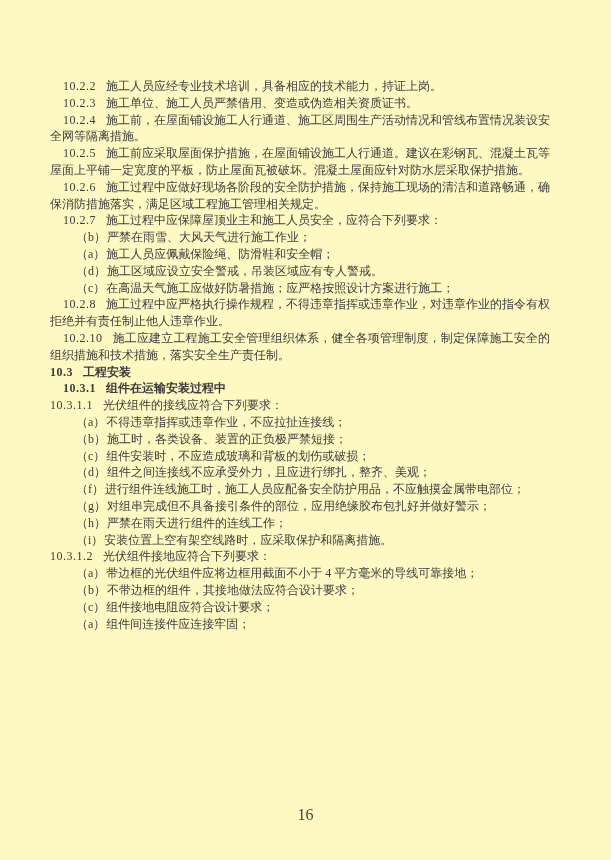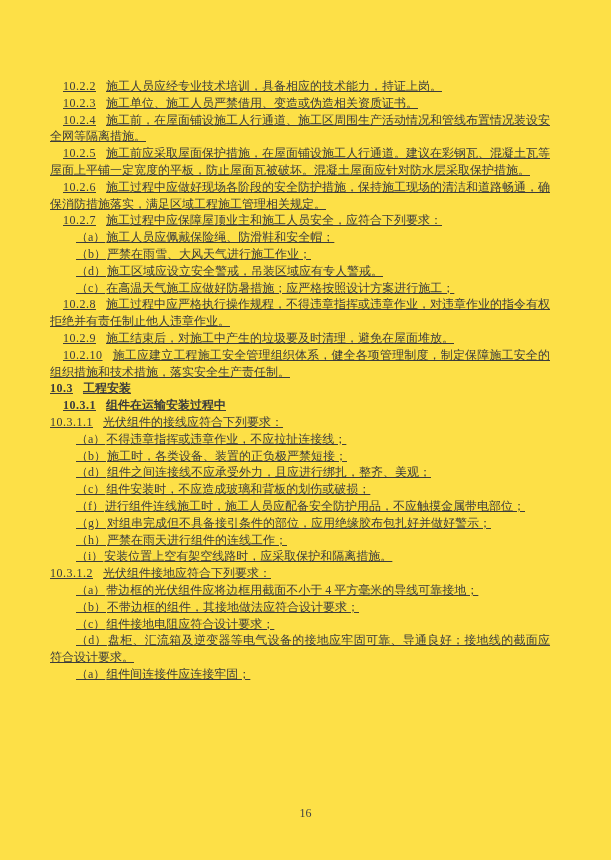--- a/index.html
+++ b/index.html
@@ -1,26 +1,25 @@
 <!DOCTYPE html>
 <html><head>
 <meta charset="utf-8">
 <style>
   html, body { margin: 0; padding: 0; background: #ffffff; }
   .page {
     position: relative;
     width: 611px;
     height: 860px;
-    background: #fde047;
+    background: #fef9c3;
     box-sizing: border-box;
     padding: 78px 61px 12px 50px;
     overflow: hidden;
     font-family: "Liberation Serif", "DejaVu Serif", serif;
     color: #3c3c3c;
-    text-decoration: underline;
   }
   .page p {
     margin: 0;
     font-size: 12px;
     line-height: 16.8px;
     text-align: justify;
     color: #3c3c3c;
   }
   
   .clause  { text-indent: 13px; margin-top: 7px; }
@@ -33,21 +32,21 @@
   .h2 { font-weight: bold; text-indent: 13px; margin-top: 11px; margin-bottom: 3px; }
   .num  { margin-right: 10px; letter-spacing: 0.5px; }
   .hnum { margin-right: 10px; letter-spacing: 0.5px; }
   .inum { margin-right: 1px; }
   .page-number {
     position: absolute;
     top: 806px;
     left: 0;
     right: 0;
     text-align: center;
-    font-size: 12px;
+    font-size: 16px;
     color: #444444;
     font-family: "Liberation Serif", "DejaVu Serif", serif;
   }
 </style>
 </head>
 <body>
 
 <div class="page">
 
   <p class="clause"><span class="num">10.2.2</span><span>施工人员应经专业技术培训，具备相应的技术能力，持证上岗。</span></p>
@@ -55,51 +54,49 @@
   <p class="clause"><span class="num">10.2.3</span><span>施工单位、施工人员严禁借用、变造或伪造相关资质证书。</span></p>
 
   <p class="clause"><span class="num">10.2.4</span><span>施工前，在屋面铺设施工人行通道、施工区周围生产活动情况和管线布置情况装设安全网等隔离措施。</span></p>
 
   <p class="clause"><span class="num">10.2.5</span><span>施工前应采取屋面保护措施，在屋面铺设施工人行通道。建议在彩钢瓦、混凝土瓦等屋面上平铺一定宽度的平板，防止屋面瓦被破坏。混凝土屋面应针对防水层采取保护措施。</span></p>
 
   <p class="clause"><span class="num">10.2.6</span><span>施工过程中应做好现场各阶段的安全防护措施，保持施工现场的清洁和道路畅通，确保消防措施落实，满足区域工程施工管理相关规定。</span></p>
 
   <p class="clause"><span class="num">10.2.7</span><span>施工过程中应保障屋顶业主和施工人员安全，应符合下列要求：</span></p>
 
+  <p class="item"><span class="inum">（b）</span><span>严禁在雨雪、大风天气进行施工作业；</span></p>
   <p class="item"><span class="inum">（a）</span><span>施工人员应佩戴保险绳、防滑鞋和安全帽；</span></p>
-  <p class="item"><span class="inum">（b）</span><span>严禁在雨雪、大风天气进行施工作业；</span></p>
   <p class="item"><span class="inum">（d）</span><span>施工区域应设立安全警戒，吊装区域应有专人警戒。</span></p>
   <p class="item"><span class="inum">（c）</span><span>在高温天气施工应做好防暑措施；应严格按照设计方案进行施工；</span></p>
 
   <p class="clause"><span class="num">10.2.8</span><span>施工过程中应严格执行操作规程，不得违章指挥或违章作业，对违章作业的指令有权拒绝并有责任制止他人违章作业。</span></p>
 
-  <p class="clause"><span class="num">10.2.9</span><span>施工结束后，对施工中产生的垃圾要及时清理，避免在屋面堆放。</span></p>
 
   <p class="clause"><span class="num">10.2.10</span><span>施工应建立工程施工安全管理组织体系，健全各项管理制度，制定保障施工安全的组织措施和技术措施，落实安全生产责任制。</span></p>
 
   <p class="h1"><span class="hnum">10.3</span><span>工程安装</span></p>
 
   <p class="h2"><span class="hnum">10.3.1</span><span>组件在运输安装过程中</span></p>
 
   <p class="clause2"><span class="num">10.3.1.1</span><span>光伏组件的接线应符合下列要求：</span></p>
 
   <p class="item"><span class="inum">（a）</span><span>不得违章指挥或违章作业，不应拉扯连接线；</span></p>
   <p class="item"><span class="inum">（b）</span><span>施工时，各类设备、装置的正负极严禁短接；</span></p>
+  <p class="item"><span class="inum">（c）</span><span>组件安装时，不应造成玻璃和背板的划伤或破损；</span></p>
   <p class="item"><span class="inum">（d）</span><span>组件之间连接线不应承受外力，且应进行绑扎，整齐、美观；</span></p>
-  <p class="item"><span class="inum">（c）</span><span>组件安装时，不应造成玻璃和背板的划伤或破损；</span></p>
   <p class="item"><span class="inum">（f）</span><span>进行组件连线施工时，施工人员应配备安全防护用品，不应触摸金属带电部位；</span></p>
   <p class="item"><span class="inum">（g）</span><span>对组串完成但不具备接引条件的部位，应用绝缘胶布包扎好并做好警示；</span></p>
   <p class="item"><span class="inum">（h）</span><span>严禁在雨天进行组件的连线工作；</span></p>
   <p class="item"><span class="inum">（i）</span><span>安装位置上空有架空线路时，应采取保护和隔离措施。</span></p>
 
   <p class="clause2"><span class="num">10.3.1.2</span><span>光伏组件接地应符合下列要求：</span></p>
 
   <p class="item"><span class="inum">（a）</span><span>带边框的光伏组件应将边框用截面不小于 4 平方毫米的导线可靠接地；</span></p>
   <p class="item"><span class="inum">（b）</span><span>不带边框的组件，其接地做法应符合设计要求；</span></p>
   <p class="item"><span class="inum">（c）</span><span>组件接地电阻应符合设计要求；</span></p>
-  <p class="item"><span class="inum">（d）</span><span>盘柜、汇流箱及逆变器等电气设备的接地应牢固可靠、导通良好；接地线的截面应符合设计要求。</span></p>
 
 
   <p class="item"><span class="inum">（a）</span><span>组件间连接件应连接牢固；</span></p>
 
   <div class="page-number">16</div>
 
 </div>
 
 </body></html>

